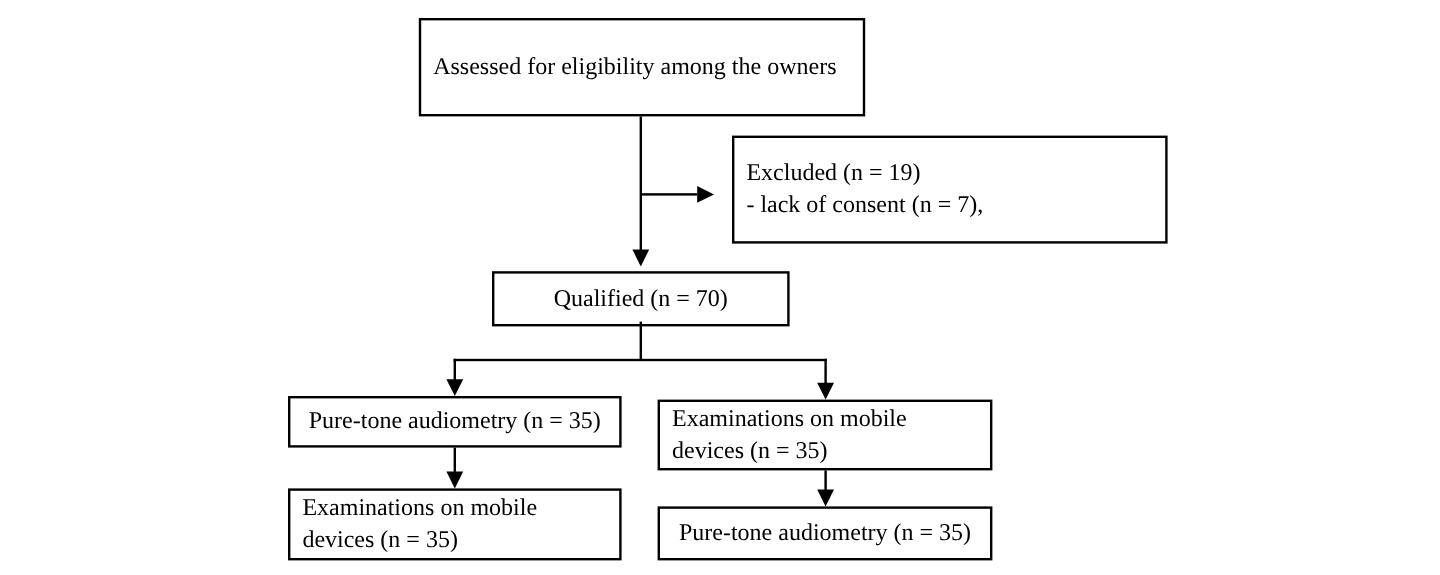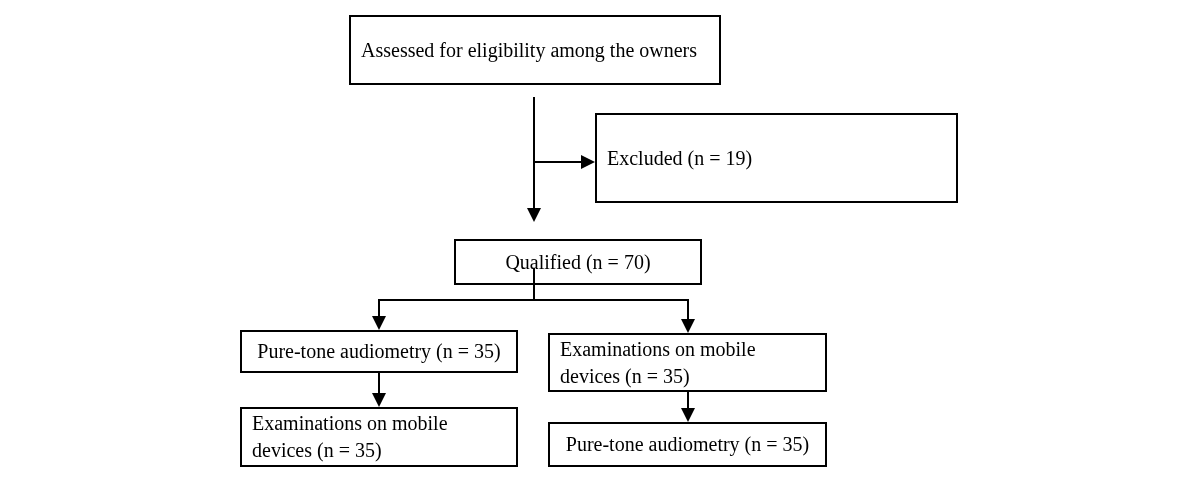--- a/index.html
+++ b/index.html
@@ -33,23 +33,23 @@
   .align-left {
     align-items: flex-start;
     padding-left: 10px;
     padding-right: 4px;
   }
   .align-center {
     align-items: center;
     text-align: center;
   }
   
-  .n-assessed  { left: 349px; top: 15px;  width: 372px; height: 70px; }
-  .n-excluded  { left: 595px; top: 113px; width: 363px; height: 90px; }
-  .n-qualified { left: 410px; top: 239px; width: 248px; height: 46px; margin-left: 44px; }
+  .n-assessed  { left: 349px; top: 15px;  width: 372px; height: 82px; }
+  .n-excluded  { left: 610px; top: 113px; width: 363px; height: 90px; }
+  .n-qualified { left: 410px; top: 226px; width: 248px; height: 46px; }
   .n-a1        { left: 240px; top: 330px; width: 278px; height: 43px; }
   .n-b1        { left: 548px; top: 333px; width: 279px; height: 59px; }
   .n-a2        { left: 240px; top: 407px; width: 278px; height: 60px; }
   .n-b2        { left: 548px; top: 422px; width: 279px; height: 45px; }
 
   
   .line {
     position: absolute;
     background: #000000;
   }
@@ -76,20 +76,21 @@
 <body>
 
 <div id="canvas">
 
   <div class="node n-assessed align-left">
     <div class="ln">Assessed for eligibility among the owners</div>
   </div>
 
   <div class="node n-excluded align-left">
     <div class="ln">Excluded (n = 19)</div>
+    <div class="ln">- lack of consent (n = 7),</div>
   </div>
 
   <div class="node n-qualified align-center">
     <div class="ln">Qualified (n = 70)</div>
   </div>
 
   <div class="node n-a1 align-center">
     <div class="ln">Pure-tone audiometry (n = 35)</div>
   </div>
 

